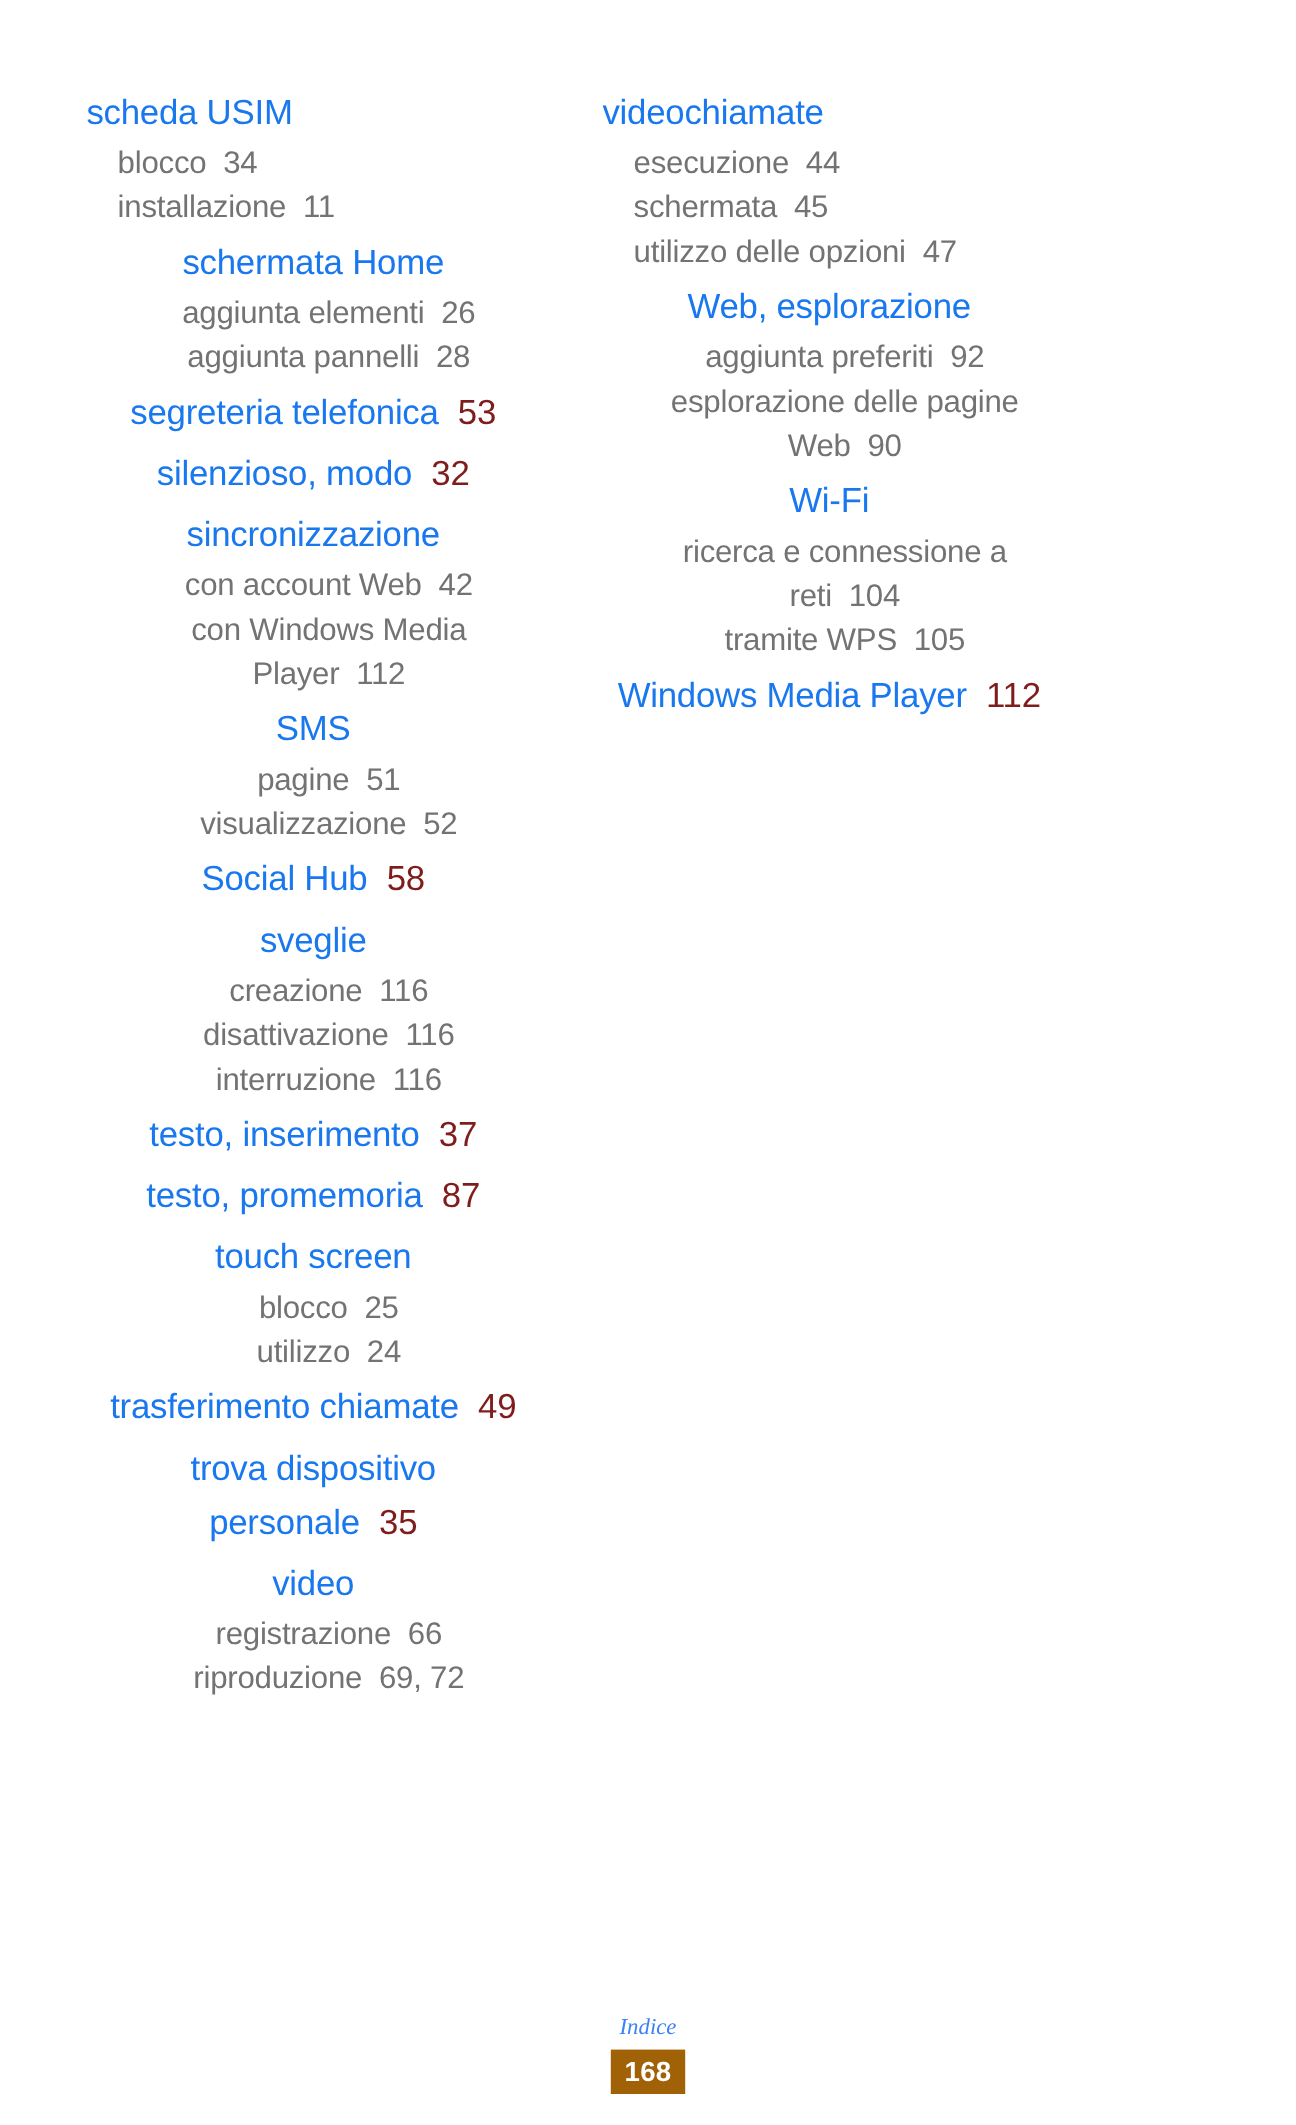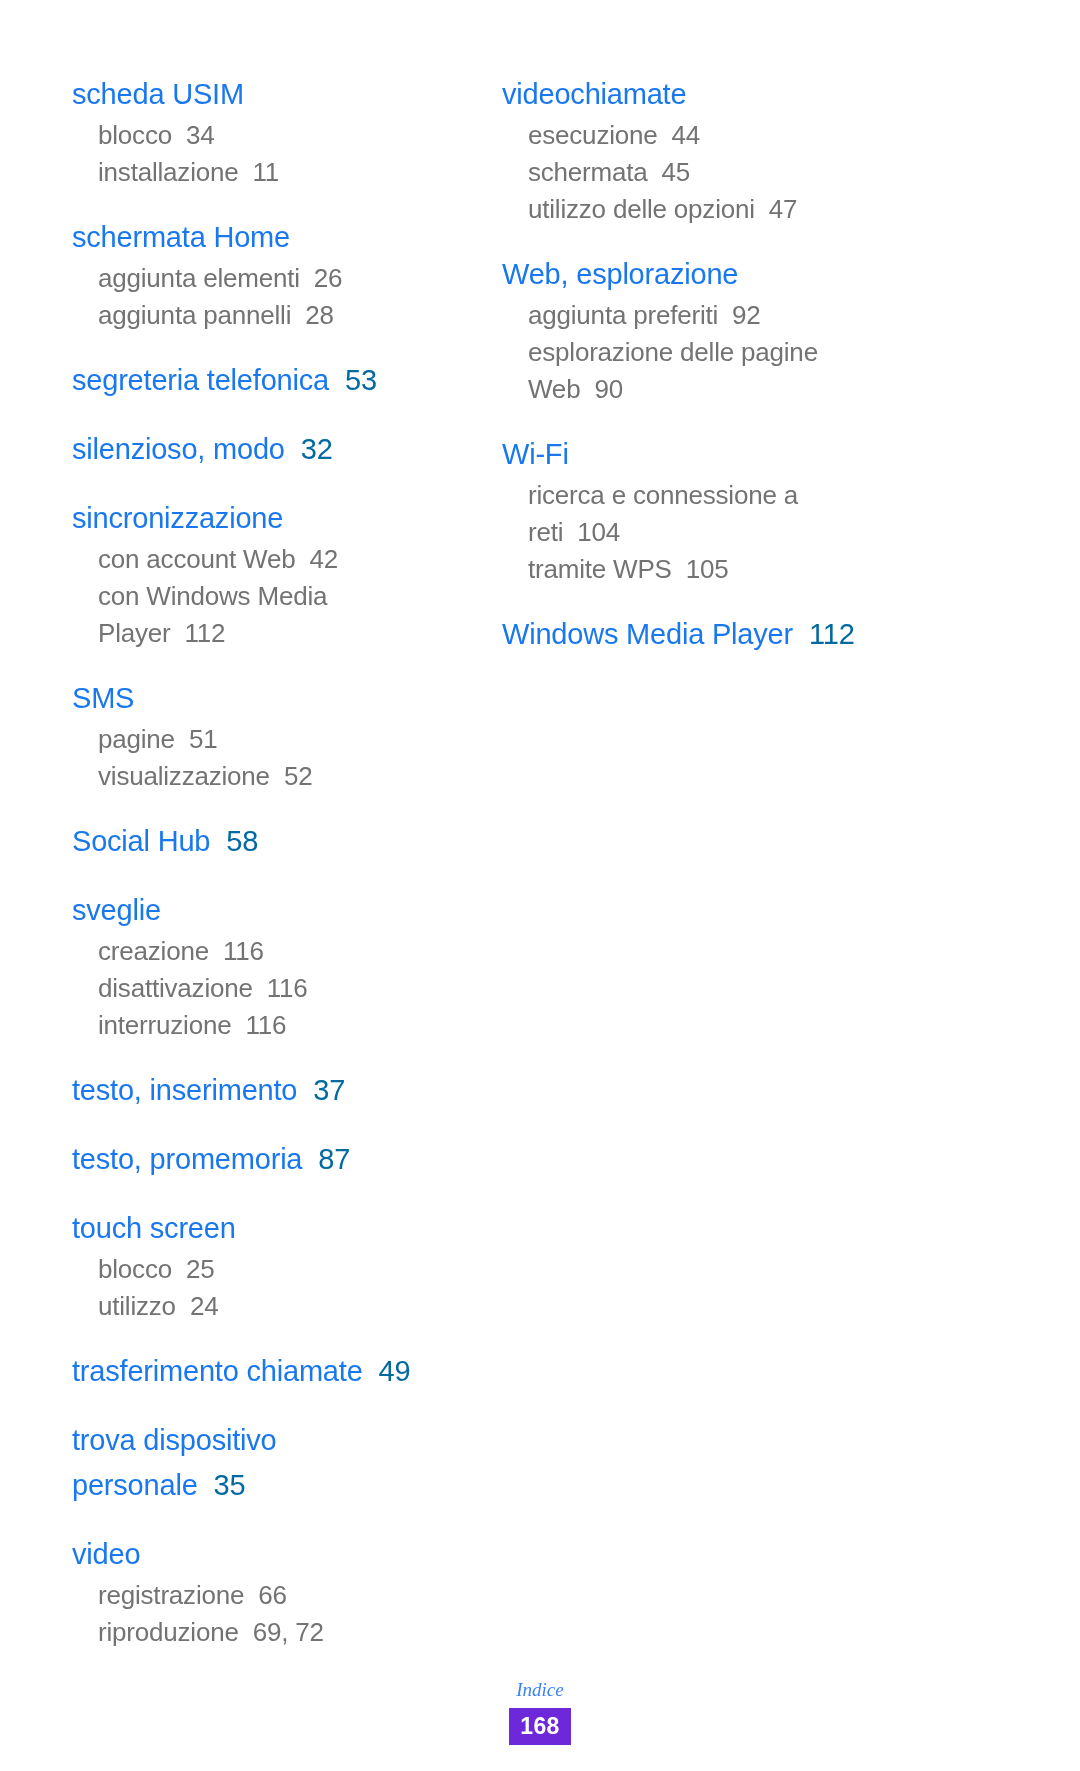--- a/index.html
+++ b/index.html
@@ -48,21 +48,21 @@
 
   .headword {
     color: #1a78ef;
     font-size: 29px;
     line-height: 45px;
     font-weight: 400;
     letter-spacing: -0.2px;
     white-space: normal;
   }
   .headword .pg {
-    color: #0369a1;
+    color: #7f1d1d;
     margin-left: 16px;
   }
 
   .subs {
     margin: 0;
     padding: 0;
     list-style: none;
   }
   .sub {
     color: #737373;
@@ -70,41 +70,41 @@
     line-height: 37px;
     font-weight: 400;
     letter-spacing: -0.2px;
     padding-left: 26px;
     text-indent: 0;
   }
   .sub .pg {
     margin-left: 14px;
   }
 
-  .entry + .entry { margin-top: 24px; }
+  .entry + .entry { margin-top: 6px; text-align: center; }
 
   
   .footer {
     position: absolute;
     left: 0;
     top: 1662px;
     width: 1080px;
     text-align: center;
   }
   .footer-label {
     font-family: "Liberation Serif", serif;
     font-style: italic;
     font-size: 19px;
     color: #3b82f6;
     line-height: 24px;
   }
   .folio {
     display: inline-block;
     margin-top: 6px;
-    background: #6d28d9;
+    background: #a16207;
     color: #ffffff;
     font-size: 23px;
     font-weight: 700;
     line-height: 30px;
     padding: 3px 11px 4px 11px;
     letter-spacing: 0.3px;
   }
 </style>
 </head>
 <body>

